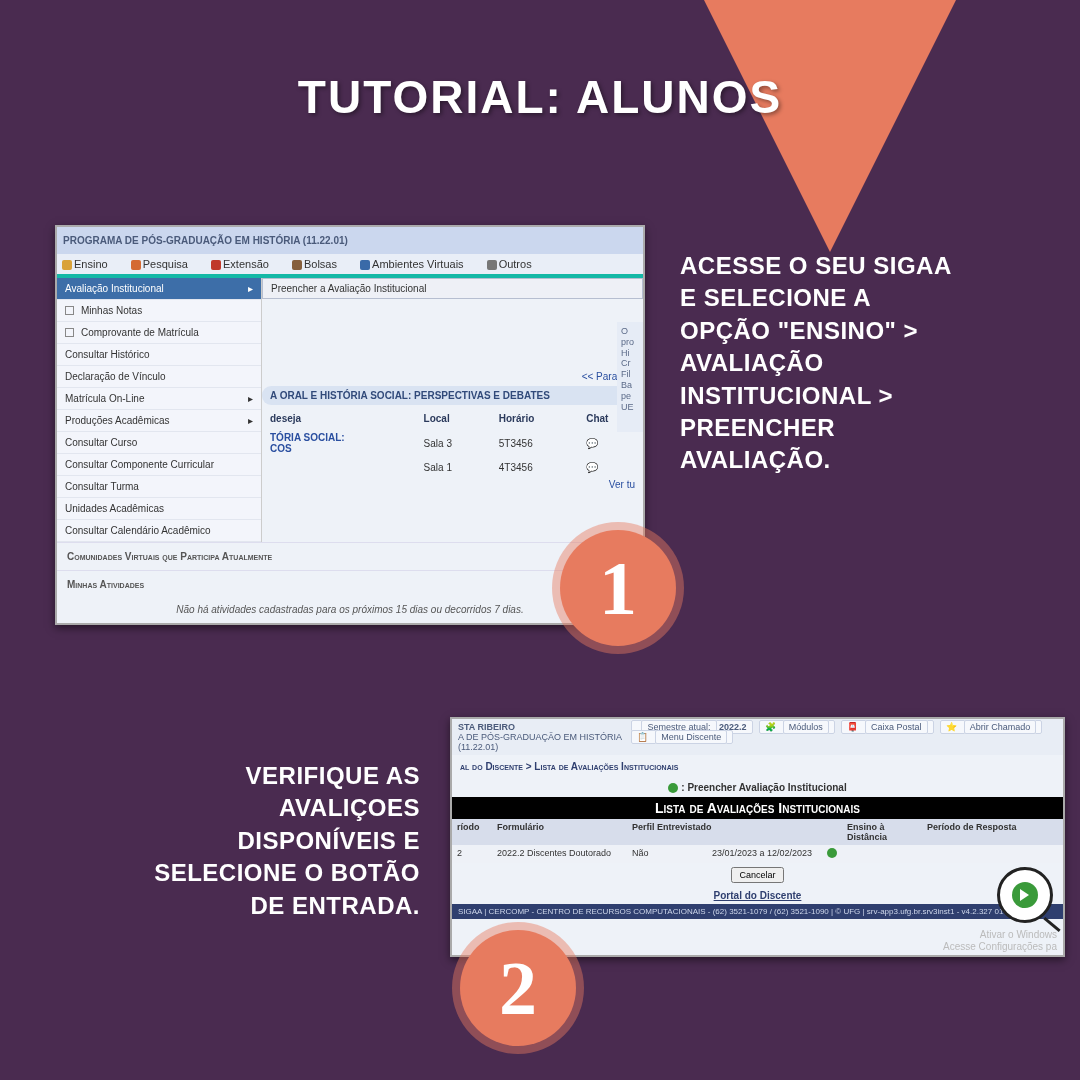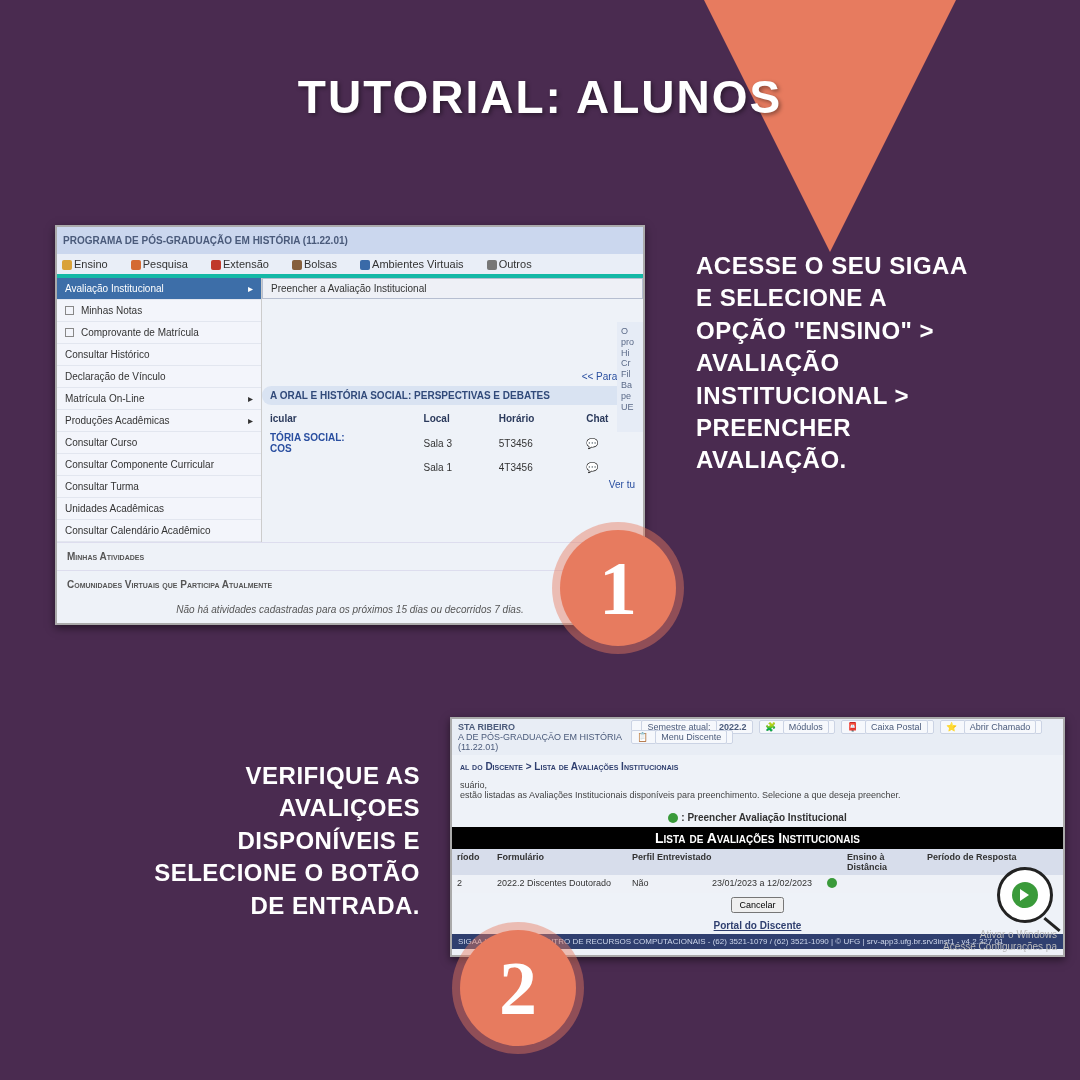--- a/index.html
+++ b/index.html
@@ -34,21 +34,21 @@
     font-family: "Arial Black", Arial, sans-serif;
   }
   .step1-text, .step2-text {
     color: #fff;
     font-size: 24px;
     font-weight: 700;
     line-height: 1.35;
     letter-spacing: .5px;
     white-space: pre-line;
   }
-  .step1-text { position: absolute; top: 250px; left: 696px; width: 360px; }
+  .step1-text { position: absolute; top: 250px; left: 680px; width: 360px; }
   .step2-text { position: absolute; top: 760px; left: 40px; width: 380px; text-align: right; }
 
   
   .shot {
     position: absolute;
     background: #eef2f8;
     border: 2px solid #aaa;
     box-shadow: 0 3px 8px rgba(0,0,0,.5);
     overflow: hidden;
     font-size: 10px;
@@ -205,21 +205,21 @@
         </div>
     </div>
     <div class="s1-right">
       <div class="s1-submenu">Preencher a Avaliação Institucional</div>
       <div style="height:60px"></div>
       <div class="s1-parar">&lt;&lt; Parar &gt;&gt;</div>
       <div class="s1-rowhead">A ORAL E HISTÓRIA SOCIAL: PERSPECTIVAS E DEBATES</div>
       <table class="s1-table">
         <tbody>
             <tr>
-          <th>icular</th>
+          <th>deseja</th>
           <th>Local</th>
           <th>Horário</th>
           <th>Chat</th>
         </tr>
         <tr>
           <td style="color:#2a4fa0;font-weight:bold"><span>TÓRIA SOCIAL:</span><br><span>COS</span></td>
           <td>Sala 3</td>
           <td>5T3456</td>
           <td><span style="color:#d9a23a">💬</span></td>
         </tr>
@@ -227,22 +227,22 @@
           <td></td>
           <td>Sala 1</td>
           <td>4T3456</td>
           <td><span style="color:#d9a23a">💬</span></td>
         </tr>
       </tbody>
         </table>
       <div class="s1-ver">Ver tu</div>
     </div>
   </div>
+  <div class="s1-sec">Comunidades Virtuais que Participa Atualmente</div>
   <div class="s1-sec">Minhas Atividades</div>
-  <div class="s1-sec">Comunidades Virtuais que Participa Atualmente</div>
   <div class="s1-noact">Não há atividades cadastradas para os próximos 15 dias ou decorridos 7 dias.</div>
   <div class="s1-side">O<br>pro<br>Hi<br>Cr<br>Fil<br>Ba<br>pe<br>UE</div>
 </div>
 
 <div class="badge badge1">1</div>
 
 <div class="shot shot2">
   <div class="s2-user">
     <div>
       <b>STA RIBEIRO</b><br>
@@ -250,24 +250,20 @@
     </div>
     <div class="btns">
       <span><span>Semestre atual:</span> <b>2022.2</b></span>
       <span>🧩 <span>Módulos</span></span>
       <span>📮 <span>Caixa Postal</span></span>
       <span>⭐ <span>Abrir Chamado</span></span>
       <span>📋 <span>Menu Discente</span></span>
     </div>
   </div>
   <div class="s2-bc">al do Discente &gt; Lista de Avaliações Institucionais</div>
-  <div class="s2-msg">
-    <span>suário,</span><br>
-    <span>estão listadas as Avaliações Institucionais disponíveis para preenchimento. Selecione a que deseja preencher.</span>
-  </div>
   <div class="s2-action"><span class="g"></span><b>: Preencher Avaliação Institucional</b></div>
   <div class="s2-listhead">Lista de Avaliações Institucionais</div>
   <div class="s2-thead">
     <div class="c-per">ríodo</div>
     <div class="c-form">Formulário</div>
     <div class="c-perfil">Perfil Entrevistado</div>
     <div class="c-ead">Ensino à Distância</div>
     <div class="c-resp">Período de Resposta</div>
     <div class="c-go"></div>
   </div>

